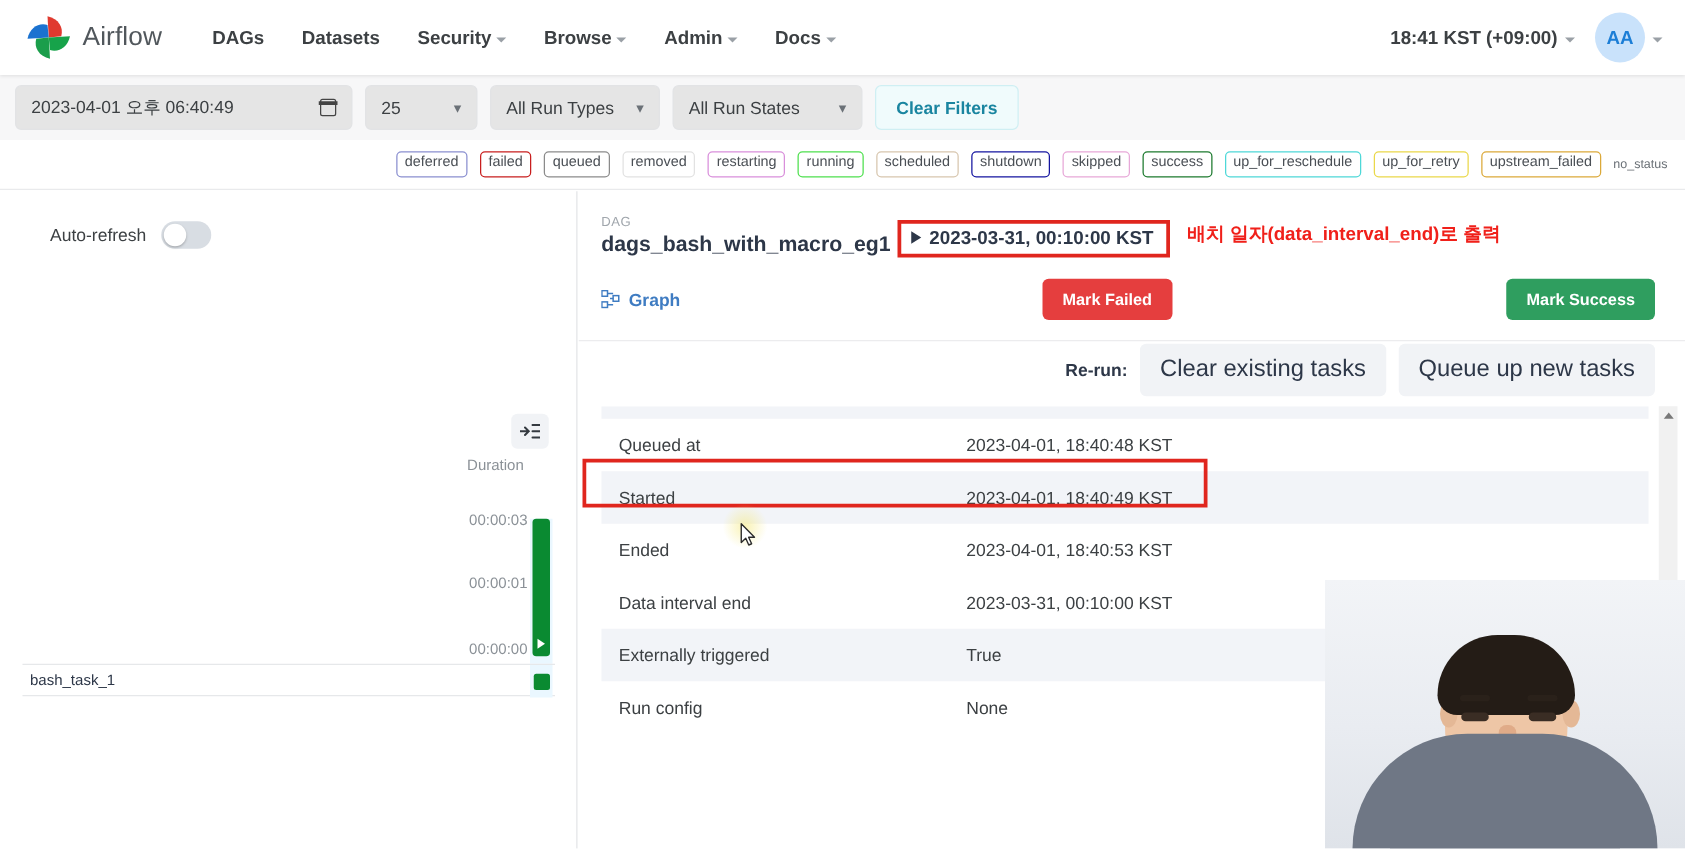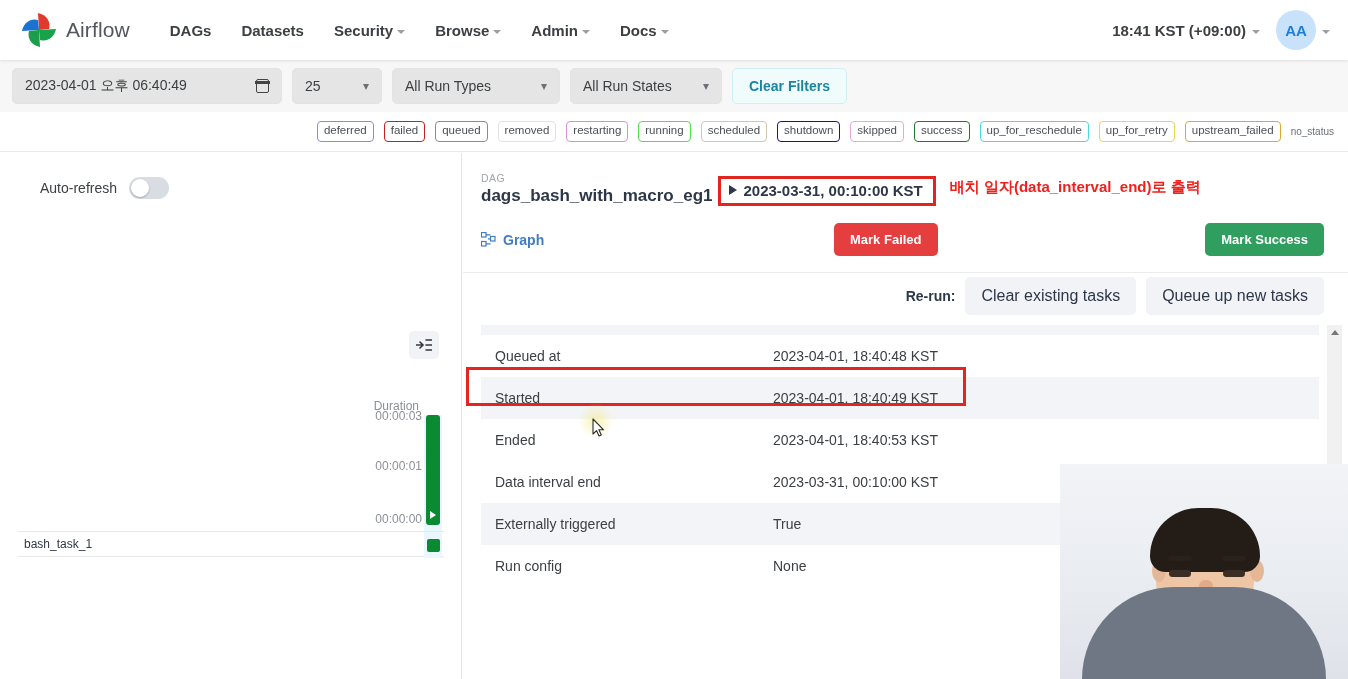--- a/index.html
+++ b/index.html
@@ -49,21 +49,21 @@
     background:#f7f7f8; display:flex; align-items:center;
   }
   .filter-inner { display:flex; align-items:center; gap:10px; margin-left:12px; }
   .fld {
     background:#e5e5e5; border:1px solid #e2e3e5; border-radius:5px;
     height:36px; display:flex; align-items:center; padding:0 12px;
     font-size:14px; color:#3c4043; cursor:pointer;
   }
   .fld.date { width:270px; justify-content:space-between; }
   .fld.num  { width:90px; justify-content:space-between; }
-  .fld.type { width:168px; justify-content:space-between; }
+  .fld.type { width:136px; justify-content:space-between; }
   .fld.state{ width:152px; justify-content:space-between; }
   .chev { color:#6b7177; font-size:12px; }
   .cal-ico { width:13px; height:14px; border:1.6px solid #444; border-radius:2px; position:relative; }
   .cal-ico:before{content:"";position:absolute;left:-1.6px;right:-1.6px;top:1px;height:3px;background:#444;}
   .clear-btn {
     height:36px; display:flex; align-items:center; padding:0 16px;
     background:#f0fbfc; border:1px solid #cfeff3; border-radius:5px;
     color:#1a85a0; font-size:14px; font-weight:bold; cursor:pointer;
   }
 
@@ -94,21 +94,21 @@
   .toggle .knob {
     position:absolute; left:2px; top:2px; width:18px; height:18px;
     border-radius:50%; background:#fff; box-shadow:0 1px 2px rgba(0,0,0,.25);
   }
   .collapse-btn {
     position:absolute; right:22px; top:178px; width:30px; height:28px;
     background:#f1f3f6; border-radius:5px; display:flex; align-items:center;
     justify-content:center; cursor:pointer; color:#343a40; font-size:14px;
   }
   .dur-label {
-    position:absolute; right:42px; top:246px; font-size:12px; color:#8b9197;
+    position:absolute; right:42px; top:212px; font-size:12px; color:#8b9197;
   }
   .chart-area { position:absolute; left:0; top:250px; width:462px; height:128px; }
   .tick { position:absolute; right:40px; font-size:12px; color:#8b9197; }
   .bar-col {
     position:absolute; left:424px; top:12px; width:18px; height:116px;
     background:#eaf7ff;
   }
   .bar {
     position:absolute; left:2px; top:0px; width:14px; height:110px;
     background:#0a8a31; border-radius:3px;
@@ -160,21 +160,21 @@
   .btn-failed  { background:#e53e3e; position:absolute; left:371px; }
   .btn-success { background:#2f9e5f; position:absolute; right:24px; }
 
   .rerun-row {
     display:flex; align-items:center; justify-content:flex-end; gap:10px;
     padding:0 24px 0 18px; margin-top:12px; height:36px;
     border-top:1px solid #ececee; padding-top:12px;
   }
   .rerun-label { font-size:14px; font-weight:bold; color:#2d3748; }
   .btn-ghost {
-    background:#f1f3f6; border:none; border-radius:5px; font-size:16px;
+    background:#f1f3f6; border:none; border-radius:5px; font-size:19px;
     color:#2d3748; padding:10px 16px; cursor:pointer;
     font-family:"Liberation Sans", sans-serif;
   }
 
   
   .details {
     position:absolute; left:18px; top:172px; width:838px; height:336px;
     overflow:hidden;
   }
   .drow { display:flex; align-items:center; height:42px; font-size:14px; }

